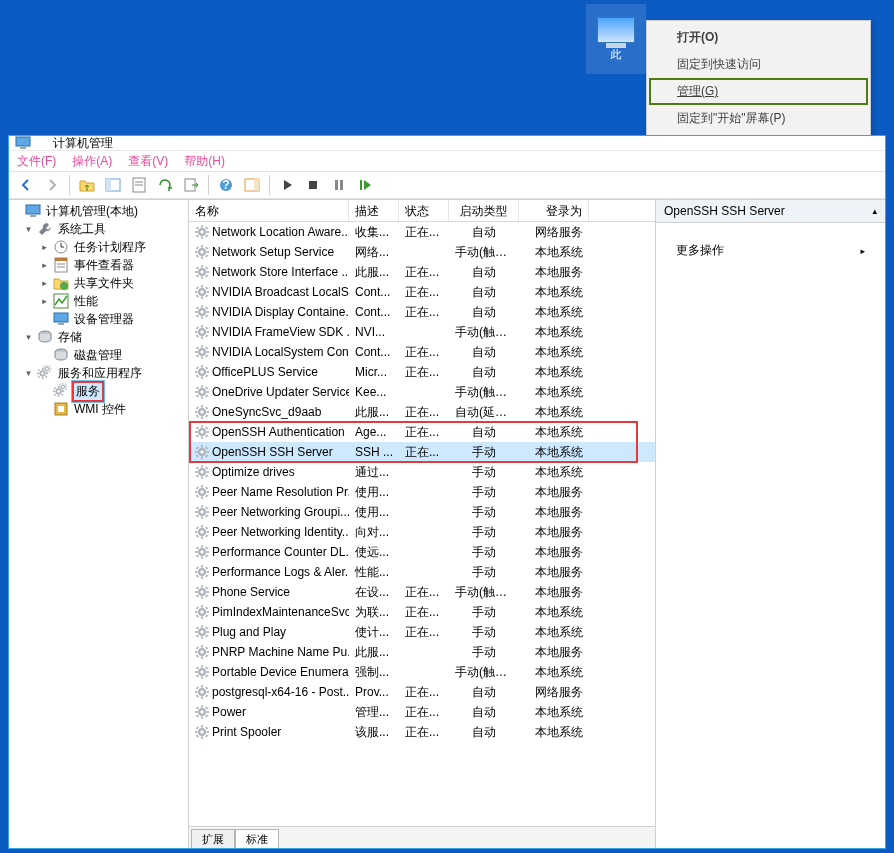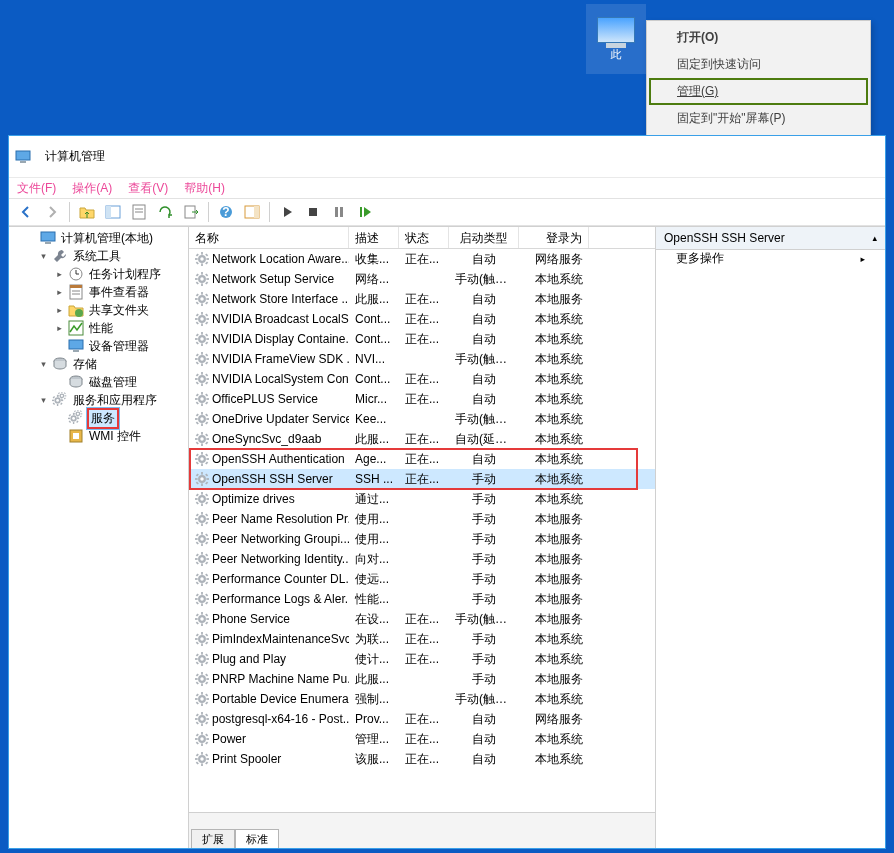--- a/index.html
+++ b/index.html
@@ -13,36 +13,36 @@
 
 
 .context-menu { position: absolute; top: 20px; left: 646px; width: 225px; background: #f2f2f2; border: 1px solid #cccccc; box-shadow: 2px 3px 6px rgba(0,0,0,0.2); padding: 3px 2px; }
 .context-menu .item { padding: 5px 18px 5px 28px; color: #404040; cursor: default; }
 .context-menu .item.bold { font-weight: 600; }
 .context-menu .sep { height: 1px; background: #d9d9d9; margin: 3px 2px; }
 .context-menu .highlight { border: 2px solid #4d7c0f; padding: 3px 16px 3px 26px; text-decoration: underline; }
 
 
 .mmc-window { position: absolute; top: 135px; left: 8px; width: 878px; height: 714px; background: #ffffff; border: 1px solid #3aa0e8; display: flex; flex-direction: column; }
-.titlebar { height: 42px; background: #ffffff; display: flex; align-items: center; padding: 0 6px; gap: 14px; border-bottom: 1px solid #eaeaea; }
+.titlebar { height: 15px; background: #ffffff; display: flex; align-items: center; padding: 0 6px; gap: 22px; border-bottom: 1px solid #eaeaea; }
 .titlebar .appicon { width: 16px; height: 16px; }
 .titlebar .title { color: #000; }
 
 .menubar { height: 20px; display: flex; align-items: center; gap: 16px; padding: 0 8px; color: #ec4899; }
 .menubar span { cursor: default; }
 
 .toolbar { height: 28px; border-top: 1px solid #e2e2e2; border-bottom: 1px solid #e2e2e2; display: flex; align-items: center; gap: 4px; padding: 0 6px; }
 .tbtn { width: 22px; height: 22px; display: flex; align-items: center; justify-content: center; border: 1px solid transparent; }
 .tbtn svg { width: 16px; height: 16px; }
 .tsep { width: 1px; height: 20px; background: #d0d0d0; margin: 0 2px; }
 
 .body { flex: 1; display: flex; border-top: 1px solid #d0d0d0; overflow: hidden; }
 
 
-.tree { width: 180px; border-right: 1px solid #d0d0d0; padding: 2px 15px; overflow: auto; text-align: center; }
+.tree { width: 180px; border-right: 1px solid #d0d0d0; padding: 2px 0; overflow: auto; text-align: center; }
 .tree-row { display: flex; align-items: center; height: 18px; gap: 3px; padding-right: 4px; white-space: nowrap; cursor: default; }
 .tree-row .tw { width: 11px; height: 11px; display: inline-flex; align-items: center; justify-content: center; color: #5b5b5b; font-size: 9px; }
 .tree-row .ic { width: 16px; height: 16px; display: inline-flex; align-items: center; justify-content: center; }
 .tree-row.selected .lbl { background: #cde8ff; outline: 1px solid #7abdf2; padding: 0 2px; }
 .tree-row.boxed .lbl { border: 2px solid #e53a3a; padding: 0 2px; }
 .tree-row .lbl { padding: 0 2px; }
 .indent0 { padding-left: 2px; }
 .indent1 { padding-left: 14px; }
 .indent2 { padding-left: 30px; }
 
@@ -55,35 +55,35 @@
 .col-stat { width: 50px; }
 .col-start { width: 70px; text-align: center; }
 .col-login { width: 70px; text-align: right; }
 .list-body { flex: 1; overflow-y: scroll; overflow-x: hidden; position: relative; }
 .row { display: flex; height: 20px; align-items: center; }
 .row .cell { padding: 0 6px; overflow: hidden; white-space: nowrap; text-overflow: ellipsis; }
 .row .cell.col-name { display: flex; align-items: center; gap: 3px; }
 .row.selected { background: #cde8ff; }
 .row .gear { width: 14px; height: 14px; flex: none; }
 .redbox { position: absolute; border: 2px solid #e53a3a; pointer-events: none; }
-.tabs { height: 36px; display: flex; align-items: flex-end; gap: 0; padding-left: 2px; border-top: 1px solid #d0d0d0; background: #f4f4f4; }
+.tabs { height: 22px; display: flex; align-items: flex-end; gap: 0; padding-left: 2px; border-top: 1px solid #d0d0d0; background: #f4f4f4; }
 .tab { background: #fff; border: 1px solid #b5b5b5; border-bottom: none; padding: 2px 10px; font-size: 11px; position: relative; top: 1px; }
 .tab.inactive { background: #f0f0f0; }
 
 
 .list-body::-webkit-scrollbar { width: 17px; }
 .list-body::-webkit-scrollbar-track { background: #f0f0f0; }
 .list-body::-webkit-scrollbar-thumb { background: #c2c2c2; border: 1px solid #a9a9a9; }
 .list-body::-webkit-scrollbar-button { background: #f0f0f0; height: 17px; border: 1px solid #d0d0d0; }
 
 
 .actions { width: 230px; border-left: 1px solid #d0d0d0; background: #fff; }
 .actions .ahead { background: #eef3f8; border-bottom: 1px solid #d0d0d0; padding: 4px 8px; display: flex; justify-content: space-between; align-items: center; }
 .actions .ahead .tri { font-size: 9px; }
-.actions .aitem { padding: 0 20px; display: flex; justify-content: space-between; align-items: center; }
+.actions .aitem { padding: 19px 20px; display: flex; justify-content: space-between; align-items: center; }
 .actions .aitem .tri { font-size: 9px; color: #000; }
 </style>
 </head>
 <body>
 
 <svg width="0" height="0" style="position:absolute">
   <defs>
     <g id="gear-ico">
       <circle cx="8" cy="8" r="4.5" fill="#adb3ba"></circle>
       <circle cx="8" cy="8" r="2" fill="#fff"></circle>

